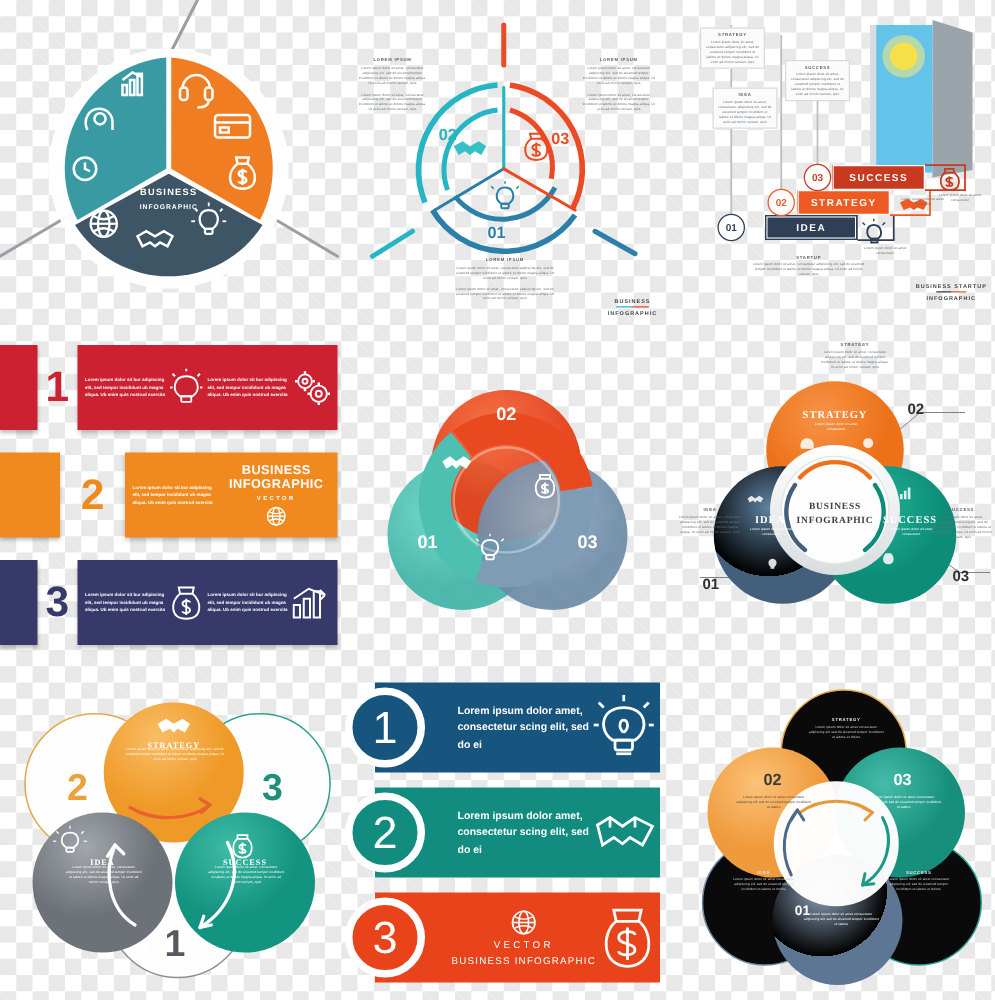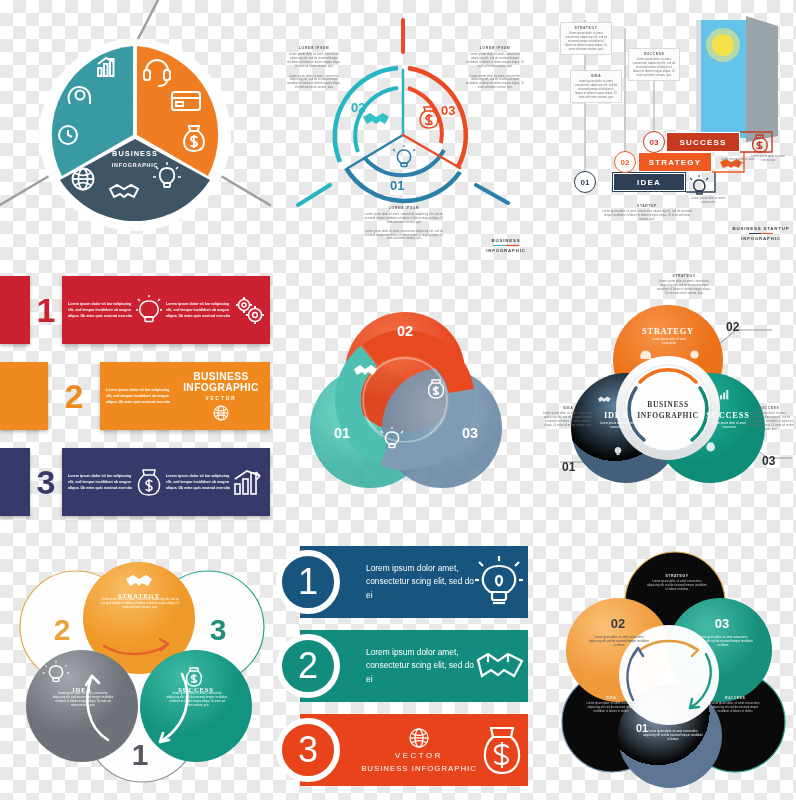--- a/index.html
+++ b/index.html
@@ -58,21 +58,21 @@
 
   
   #p7 { left: 0; top: 540px; width: 284px; height: 260px; }
 
   
   #p8 { left: 276px; top: 542px; width: 252px; height: 258px; }
   .nbar { position:absolute; left:24px; width:228px; height:72px; display:flex; align-items:center; }
   .ncirc { position:absolute; left:-24px; top:4px; width:64px; height:64px; border-radius:50%;
            border:6px solid #fff; display:flex; align-items:center; justify-content:center;
            color:#fff; font-size:36px; }
-  .nbar .txt { margin-left:66px; color:#fff; font-size:8.4px; line-height:1.55; width:108px;}
+  .nbar .txt { margin-left:66px; color:#fff; font-size:8.4px; line-height:1.55; width:108px;font-weight:bold;}
 
   
   #p9 { left: 530px; top: 540px; width: 266px; height: 260px; }
 
   .brand { font-size:4.4px; font-weight:bold; letter-spacing:.8px; color:#3f4448; text-align:center;}
 </style>
 </head>
 <body>
 
 <div class="canvas">

